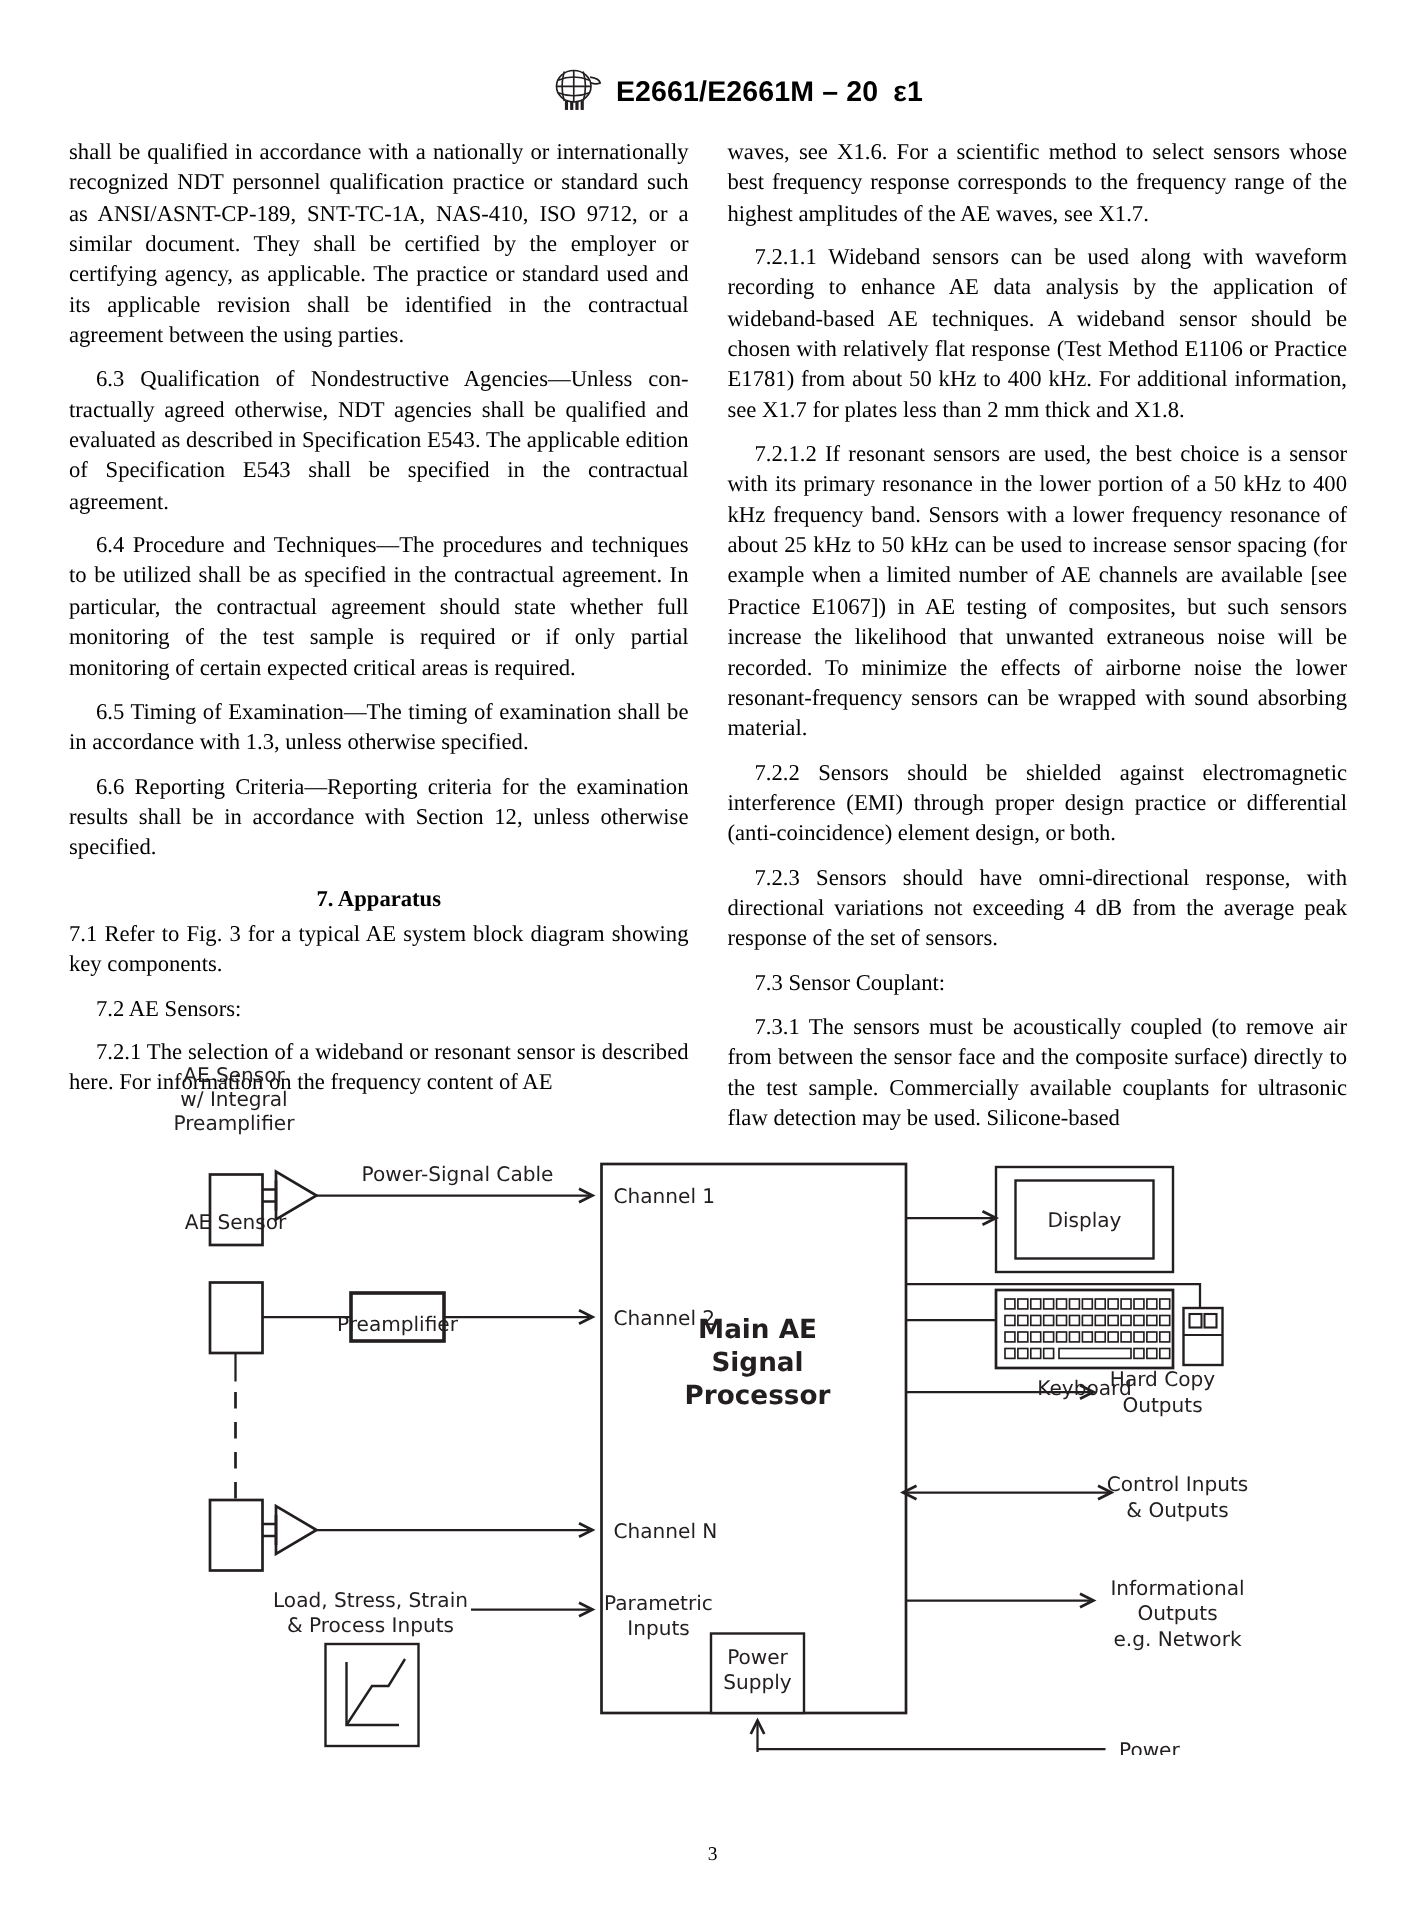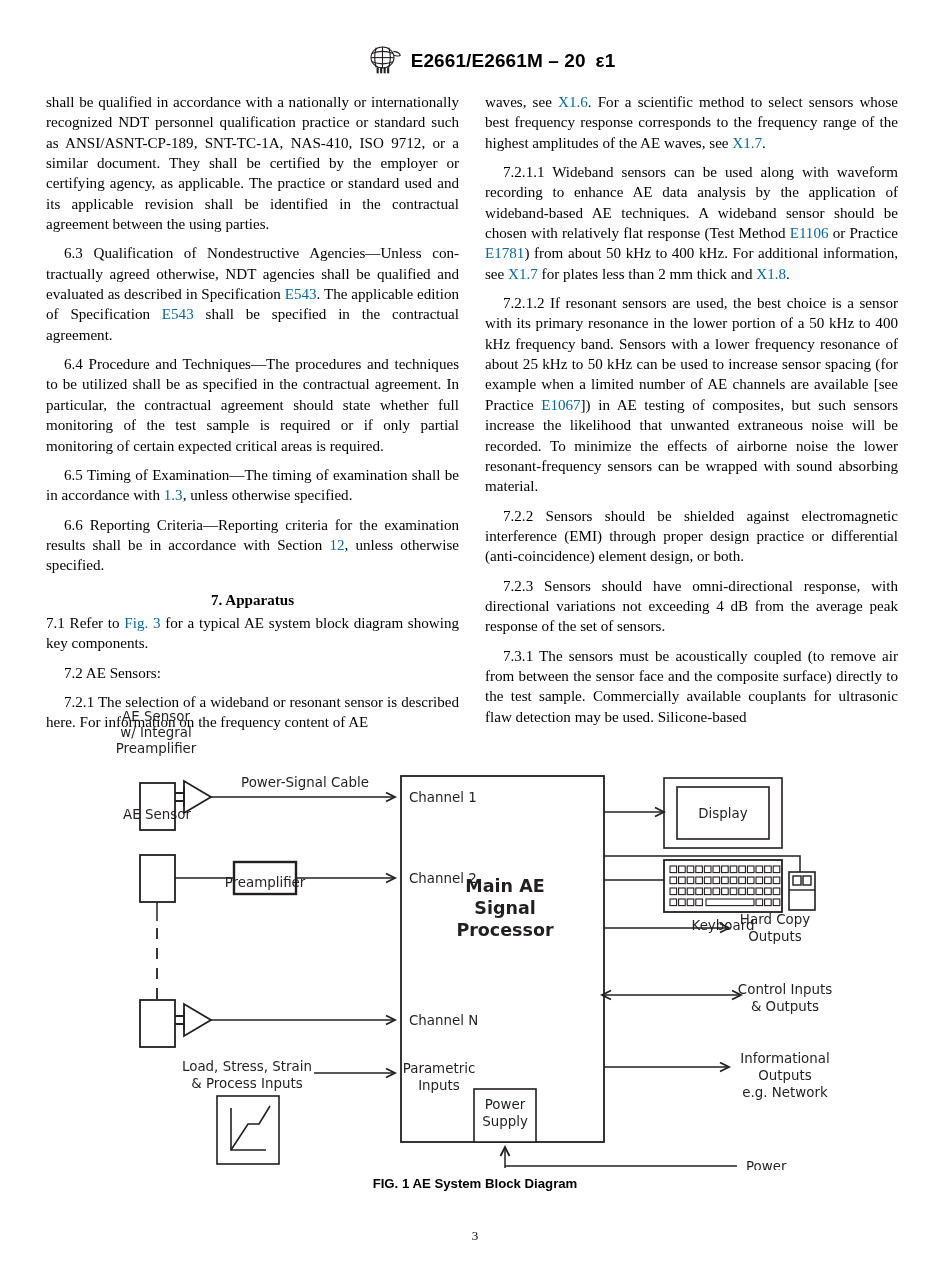--- a/index.html
+++ b/index.html
@@ -50,21 +50,21 @@
     margin: 0 0 0 0;
     font-size: 15.1px;
     line-height: 20.35px;
     text-align: justify;
     text-justify: inter-word;
     hyphens: manual;
   }
   p.indent { text-indent: 18px; }
   p.gap { margin-top: 9px; }
   .it { }
-  .lnk { color: #0369a1; }
+  .lnk { color: #000000; }
   h3.section-head {
     margin: 14px 0 3px 0;
     font-size: 15.1px;
     font-weight: bold;
     line-height: 20.35px;
     text-align: center;
     font-family: Liberation Serif, serif;
   }
 
   
@@ -140,20 +140,21 @@
       </div>
   </div>
 
   <div class="col">
     <div id="right-paras">
         <p class="para"><span>waves, see </span><span class="lnk">X1.6</span><span>. For a scientific method to select sensors whose best frequency response corresponds to the frequency range of the highest amplitudes of the AE waves, see </span><span class="lnk">X1.7</span><span>.</span></p>
         <p class="para indent gap"><span>7.2.1.1 Wideband sensors can be used along with waveform recording to enhance AE data analysis by the application of wideband-based AE techniques. A wideband sensor should be chosen with relatively flat response (Test Method </span><span class="lnk">E1106</span><span> or Practice </span><span class="lnk">E1781</span><span>) from about 50 kHz to 400 kHz. For additional information, see </span><span class="lnk">X1.7</span><span> for plates less than 2 mm thick and </span><span class="lnk">X1.8</span><span>.</span></p>
         <p class="para indent gap"><span>7.2.1.2 If resonant sensors are used, the best choice is a sensor with its primary resonance in the lower portion of a 50 kHz to 400 kHz frequency band. Sensors with a lower frequency resonance of about 25 kHz to 50 kHz can be used to increase sensor spacing (for example when a limited number of AE channels are available [see Practice </span><span class="lnk">E1067</span><span>]) in AE testing of composites, but such sensors increase the likelihood that unwanted extraneous noise will be recorded. To minimize the effects of airborne noise the lower resonant-frequency sensors can be wrapped with sound absorbing material.</span></p>
         <p class="para indent gap"><span>7.2.2 Sensors should be shielded against electromagnetic interference (EMI) through proper design practice or differen­tial (anti-coincidence) element design, or both.</span></p>
         <p class="para indent gap"><span>7.2.3 Sensors should have omni-directional response, with directional variations not exceeding 4 dB from the average peak response of the set of sensors.</span></p>
+        <p class="para indent gap"><span>7.3 </span><span class="it">Sensor Couplant:</span></p>
         <p class="para indent gap"><span>7.3.1 The sensors must be acoustically coupled (to remove air from between the sensor face and the composite surface) directly to the test sample. Commercially available couplants for ultrasonic flaw detection may be used. Silicone-based</span></p>
       </div>
   </div>
 
 </div>
 
 <div class="figure-wrap">
   <svg width="950" height="470" viewBox="0 0 950 470">
     <g stroke="#231f20" fill="none" stroke-width="1.6">
 
@@ -321,16 +322,15 @@
       <text x="785" y="311" text-anchor="middle">&amp; Outputs</text>
 
       <text x="785" y="363" text-anchor="middle">Informational</text>
       <text x="785" y="380" text-anchor="middle">Outputs</text>
       <text x="785" y="397" text-anchor="middle">e.g. Network</text>
 
       <text x="746" y="471">Power</text>
     </g>
   </svg>
 
-  <div class="figure-caption">FIG. 1 AE System Block Diagram</div>
 </div>
 
 <div class="page-number">3</div>
 
 </body></html>

